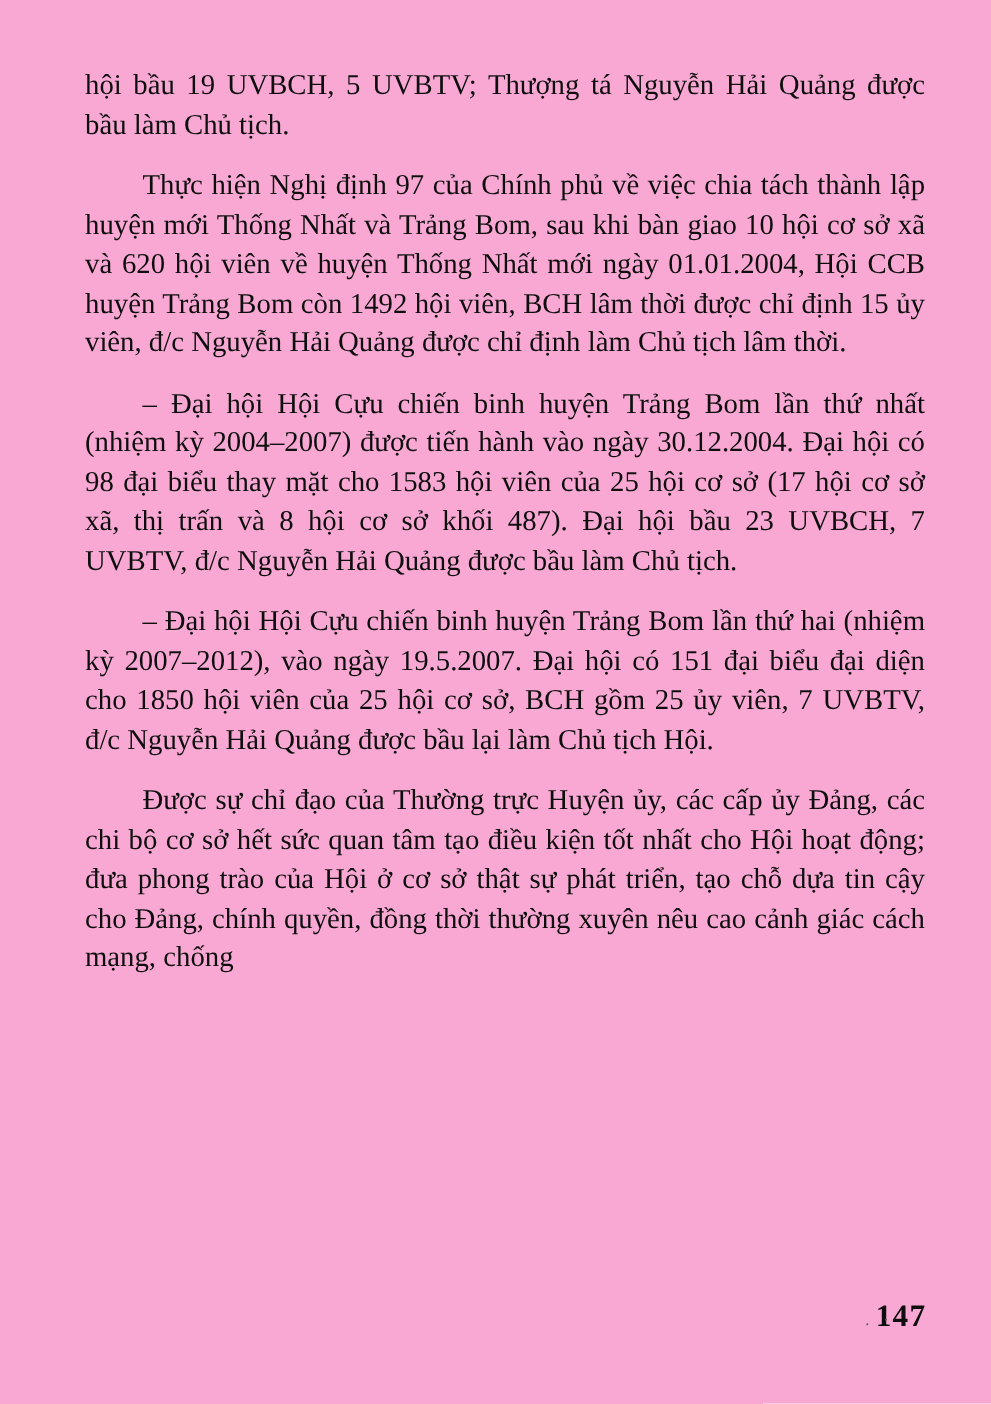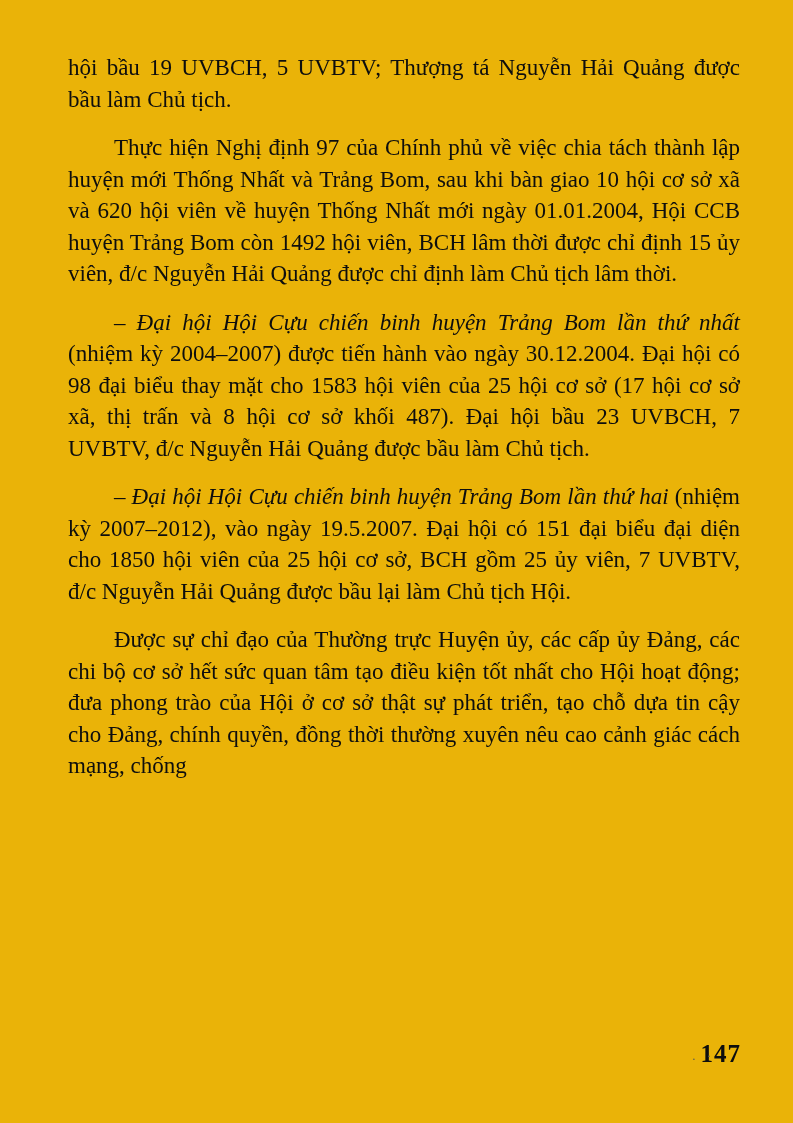--- a/index.html
+++ b/index.html
@@ -5,21 +5,21 @@
 <style>
   html, body {
     margin: 0;
     padding: 0;
     background: #ffffff;
   }
   .page {
     position: relative;
     width: 793px;
     height: 1123px;
-    background: #eab308;
+    background: #f9a8d4;
     overflow: hidden;
     font-family: "Liberation Serif", "DejaVu Serif", serif;
     color: #0e0e0e;
   }
   .text-block {
     position: absolute;
     left: 68px;
     top: 52px;
     width: 672px;
     font-size: 23px;
@@ -28,21 +28,20 @@
     text-justify: inter-word;
   }
   .para {
     margin: 0 0 17px 0;
   }
   .para.indented {
     text-indent: 46px;
     margin-top: 13px;
   }
   .italic-lead {
-    font-style: italic;
   }
   .page-number {
     position: absolute;
     right: 52px;
     top: 1020px;
     font-size: 25px;
     font-weight: 700;
     letter-spacing: 1px;
     margin-top: 20px;
   }

